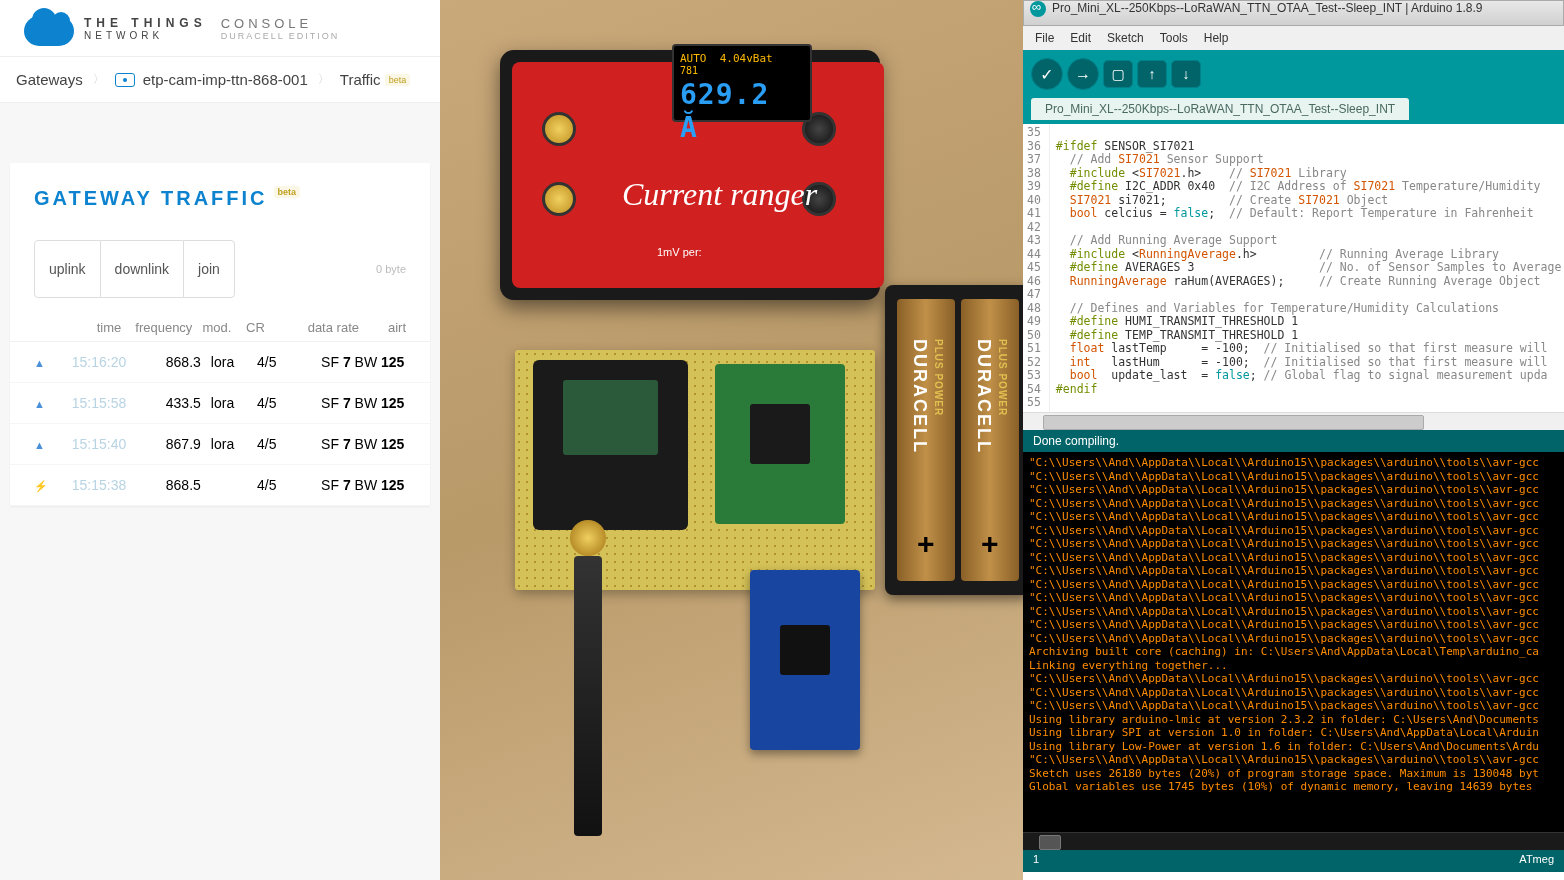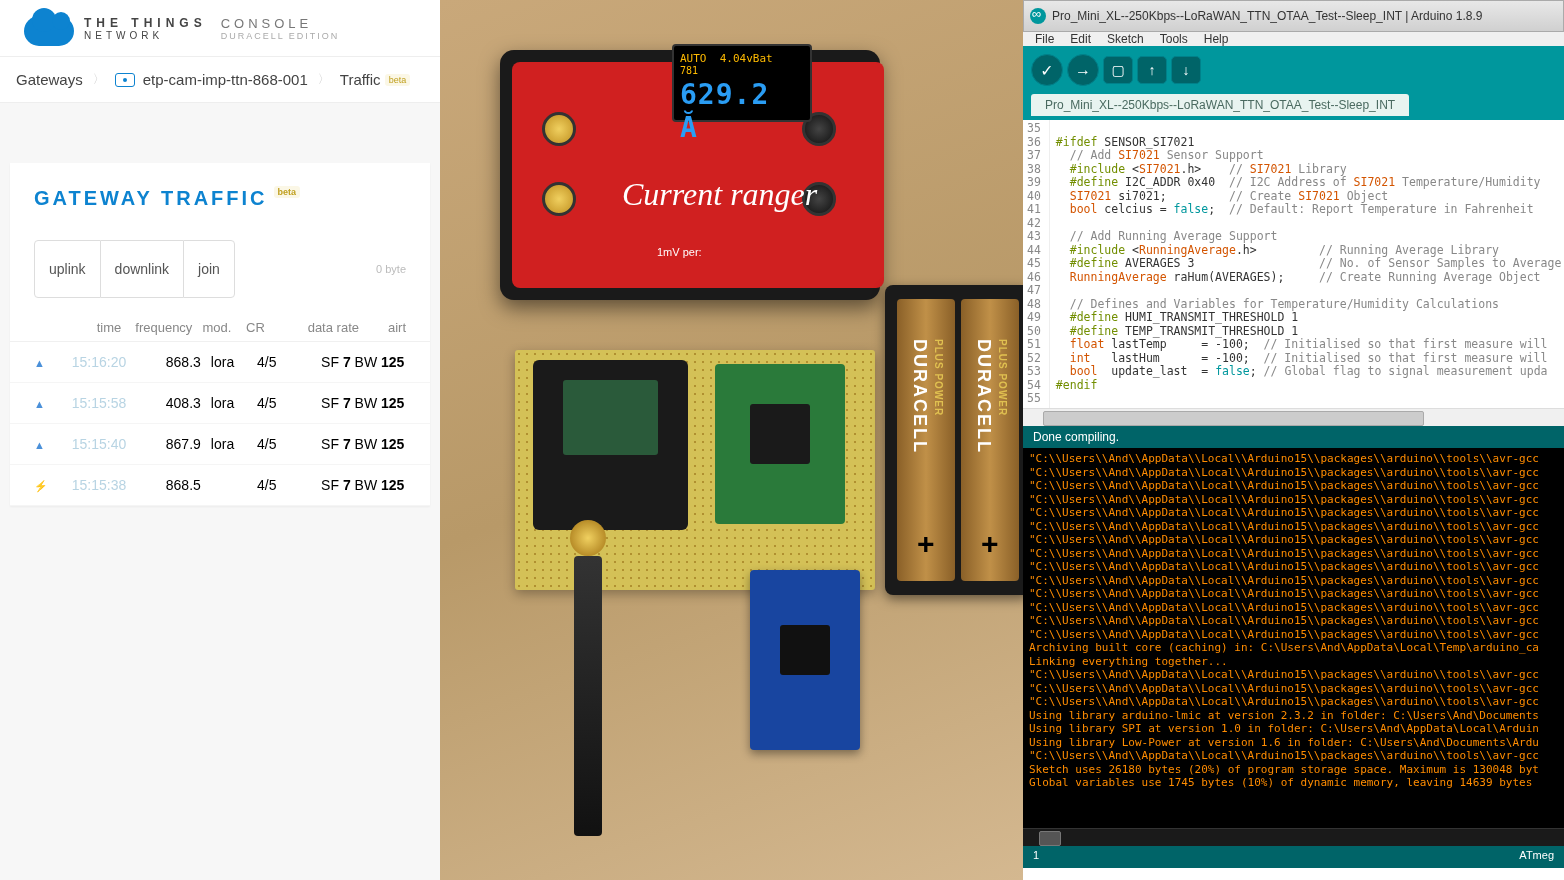--- a/index.html
+++ b/index.html
@@ -76,24 +76,24 @@
 .battery-holder { position: absolute; left: 445px; top: 285px; width: 145px; height: 310px; background: #1a1a1a; border-radius: 8px; box-shadow: 0 4px 12px rgba(0,0,0,0.5); }
 .battery { position: absolute; top: 14px; width: 58px; height: 282px; background: linear-gradient(90deg, #8a6028, #c09048, #8a6028); border-radius: 4px; }
 .battery.b1 { left: 12px; }
 .battery.b2 { left: 76px; }
 .battery .label { writing-mode: vertical-rl; color: #fff; font-weight: 900; font-size: 18px; position: absolute; left: 12px; top: 40px; letter-spacing: 2px; }
 .battery .sub { writing-mode: vertical-rl; color: #e0c050; font-size: 10px; position: absolute; left: 36px; top: 40px; letter-spacing: 1px; font-weight: 700; }
 .battery .plus { position: absolute; bottom: 20px; left: 20px; color: #000; font-size: 30px; font-weight: 900; }
 
 
 .arduino-panel { position: absolute; left: 1023px; top: 0; width: 541px; height: 880px; background: #fff; font-family: "Segoe UI", sans-serif; }
-.win-titlebar { background: linear-gradient(#e8e8e8, #d0d0d0); height: 32px; display: flex; align-items: center; padding: 0 6px; font-size: 12px; color: #333; border: 1px solid #aaa; }
+.win-titlebar { background: linear-gradient(#e8e8e8, #d0d0d0); height: 26px; display: flex; padding: 0 6px; font-size: 12px; color: #333; border: 1px solid #aaa; }
 .win-titlebar .ico { width: 16px; height: 16px; background: #00979d; border-radius: 50%; margin-right: 6px; position:relative; }
 .win-titlebar .ico::after { content:'∞'; color:#fff; position:absolute; left:2px; top:-2px; font-size:13px; }
-.menubar { background: #f0f0f0; height: 14px; display: flex; align-items: center; padding: 0 4px; font-size: 12px; color: #333; }
+.menubar { background: #f0f0f0; height: 24px; display: flex; align-items: center; padding: 0 4px; font-size: 12px; color: #333; }
 .menubar span { padding: 2px 8px; cursor: pointer; }
 .toolbar { background: #00979d; height: 48px; display: flex; align-items: center; padding: 0 8px; gap: 4px; }
 .tool-btn { width: 32px; height: 32px; border-radius: 50%; background: #006468; color: #fff; display: flex; align-items: center; justify-content: center; font-size: 16px; cursor: pointer; border: 1px solid #00818a; }
 .tool-btn.sq { border-radius: 5px; width: 30px; height: 28px; font-size: 14px; }
 .tabbar { background: #00979d; height: 26px; padding: 0 8px; }
 .sketch-tab { display: inline-block; background: #e8f4f0; color: #4a6a60; padding: 4px 14px; font-size: 12px; border-radius: 3px 3px 0 0; }
 .code-area { background: #fff; height: 288px; overflow: hidden; display: flex; font-family: Consolas, monospace; font-size: 11.5px; line-height: 13.5px; }
 .gutter { background: #fff; color: #888; text-align: right; padding: 2px 8px 6px 4px; border-right: 1px solid #eee; white-space: pre; }
 .code { padding: 2px 6px; white-space: pre; color: #333; overflow: hidden; flex: 1; }
 .code .pp { color: #728e00; }
@@ -159,21 +159,21 @@
             <div class="col-ic"><span class="arrow-up">▲</span></div>
             <div class="col-time">15:16:20</div>
             <div class="col-freq">868.3</div>
             <div class="col-mod">lora</div>
             <div class="col-cr">4/5</div>
             <div class="col-dr">SF <b>7</b> BW <b>125</b></div>
           </div>
           <div class="ttn-row">
             <div class="col-ic"><span class="arrow-up">▲</span></div>
             <div class="col-time">15:15:58</div>
-            <div class="col-freq">408.3</div>
+            <div class="col-freq">433.5</div>
             <div class="col-mod">lora</div>
             <div class="col-cr">4/5</div>
             <div class="col-dr">SF <b>7</b> BW <b>125</b></div>
           </div>
           <div class="ttn-row">
             <div class="col-ic"><span class="arrow-up">▲</span></div>
             <div class="col-time">15:15:40</div>
             <div class="col-freq">867.9</div>
             <div class="col-mod">lora</div>
             <div class="col-cr">4/5</div>

